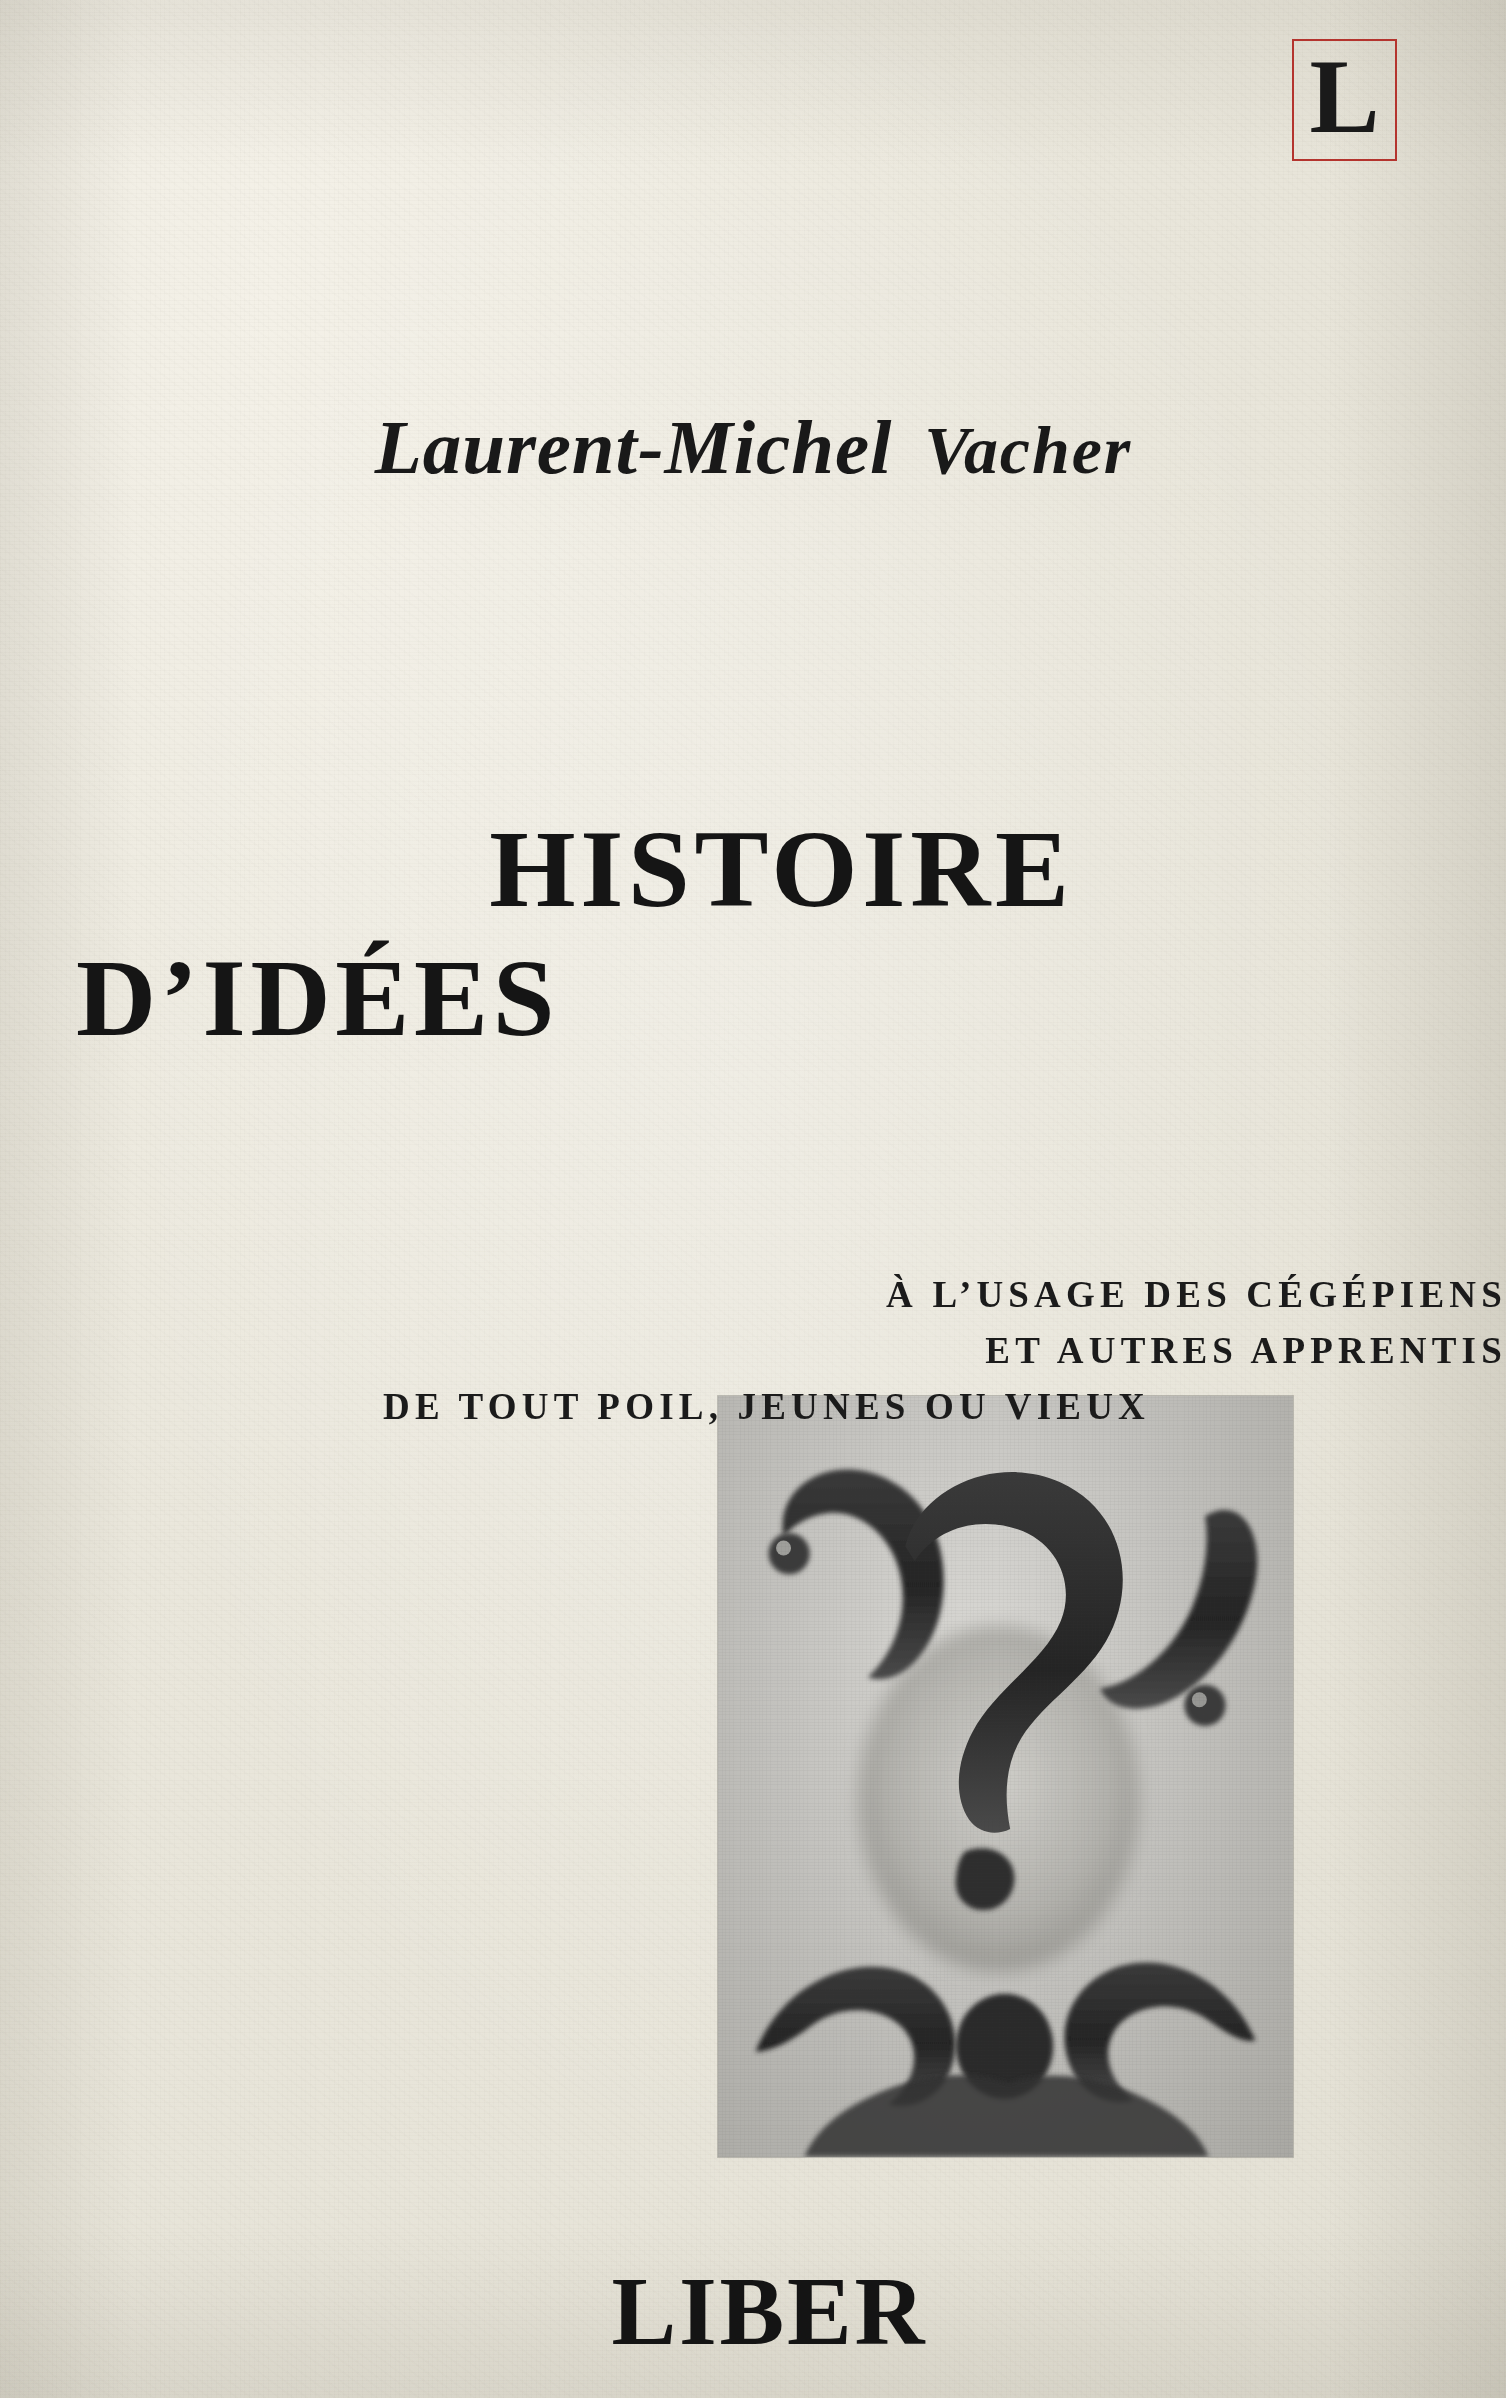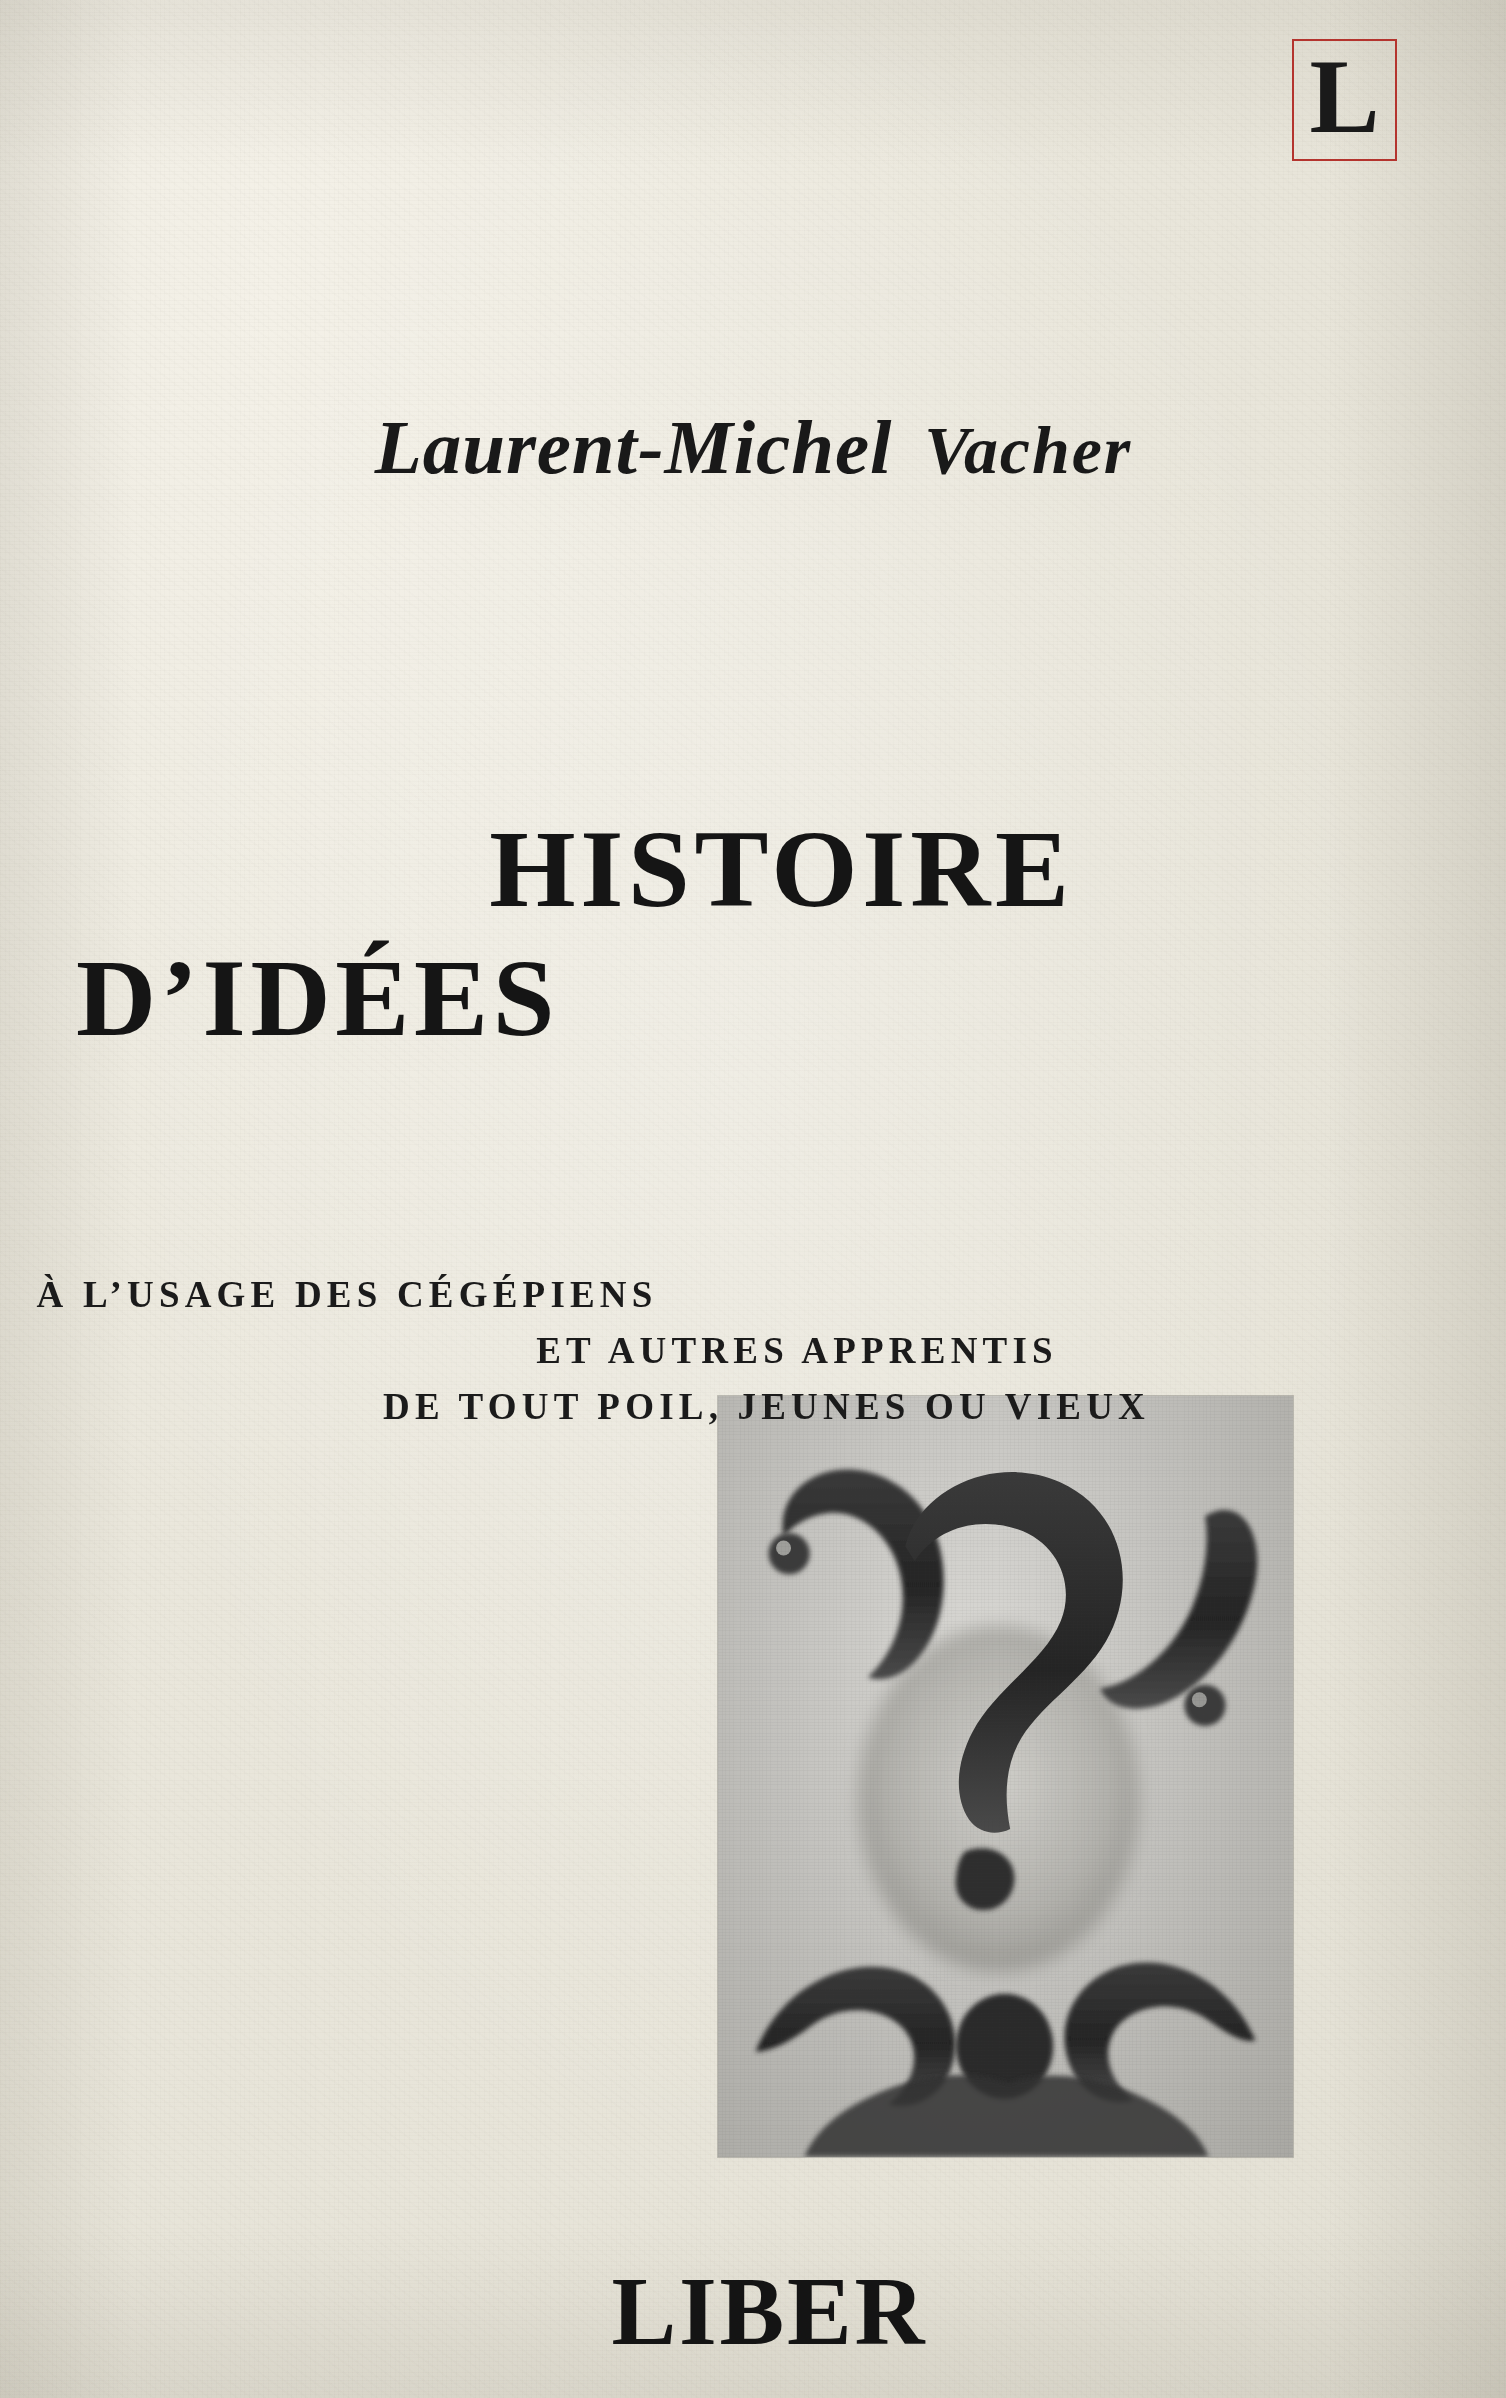--- a/index.html
+++ b/index.html
@@ -120,22 +120,22 @@
     left: 0;
     width: 100%;
     z-index: 4;
     font-family: "Liberation Serif", serif;
     font-weight: bold;
     font-size: 37px;
     letter-spacing: 5.2px;
     color: #1b1b1b;
     line-height: 1.52;
   }
-  .subtitle .s1 { text-align: left; padding-left: 20.6px; margin-left: 16px; }
-  .subtitle .s2 { text-align: center; padding-left: 87px; }
+  .subtitle .s1 { text-align: right; padding-left: 20.6px; margin-left: 16px; }
+  .subtitle .s2 { text-align: right; padding-left: 87px; }
   .subtitle .s3 { text-align: center; padding-left: 26px; }
 
   
   .illustration {
     position: absolute;
     left: 718px;
     top: 1396px;
     width: 575px;
     height: 761px;
     z-index: 3;

